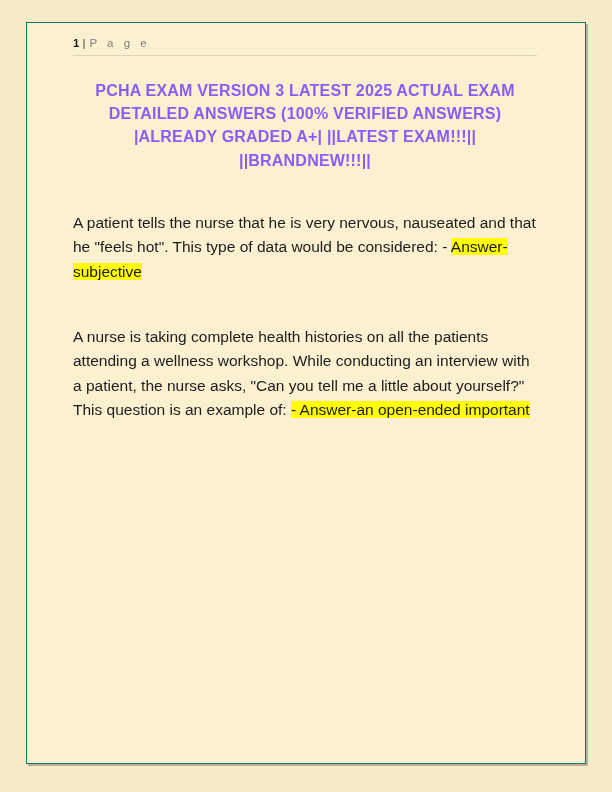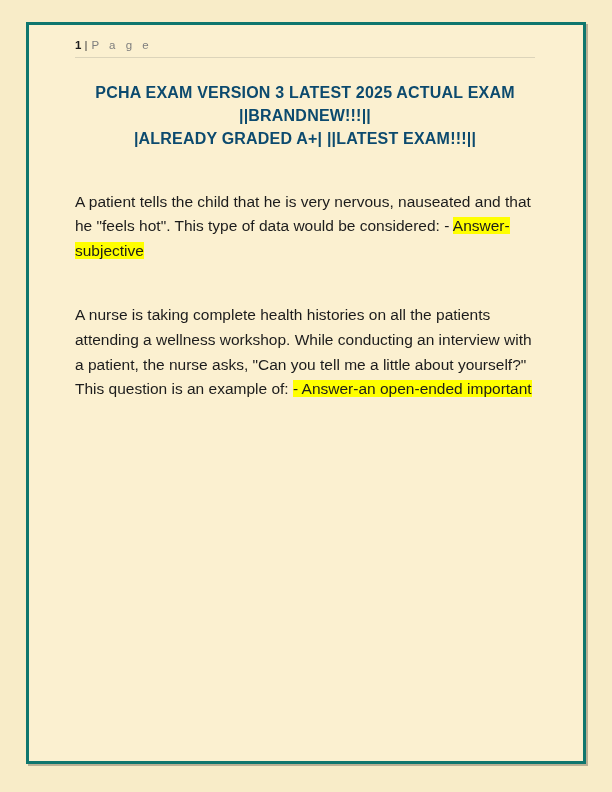--- a/index.html
+++ b/index.html
@@ -15,21 +15,21 @@
     overflow: hidden;
   }
   .page {
     position: absolute;
     left: 26px;
     top: 22px;
     width: 560px;
     height: 742px;
     box-sizing: border-box;
     background: #fbf0d0;
-    border: 3px solid #0f766e;
+    border: 1px solid #0f766e;
     box-shadow: 2px 2px 0 rgba(110, 104, 84, 0.45);
     padding: 13px 48px 0 46px;
   }
   .page-header {
     font-size: 11.5px;
     color: #2a2a2a;
     border-bottom: 1.5px solid #dcd4ba;
     padding-bottom: 5px;
     line-height: 14px;
   }
@@ -41,21 +41,21 @@
     margin: 0 4px 0 3px;
     color: #3a3a3a;
   }
   .page-header .pagelabel {
     color: #7e7e7e;
     letter-spacing: 3.5px;
   }
   .doc-title {
     margin-top: 23px;
     text-align: center;
-    color: #0c4a6e;
+    color: #8b5cf6;
     font-weight: bold;
     font-size: 16px;
     line-height: 23.2px;
     letter-spacing: 0.2px;
   }
   .body-text {
     margin-top: 39px;
     font-size: 15.5px;
     line-height: 24.6px;
     color: #1c1c1c;
@@ -71,22 +71,23 @@
 <body>
 
 <div class="page">
 
   <div class="page-header">
     <span class="num">1</span><span class="sep">|</span><span class="pagelabel">P a g e</span>
   </div>
 
   <div class="doc-title">
     <div>PCHA EXAM VERSION 3 LATEST 2025 ACTUAL EXAM</div>
+    <div>DETAILED ANSWERS (100% VERIFIED ANSWERS)</div>
+    <div>|ALREADY GRADED A+| ||LATEST EXAM!!!||</div>
     <div>||BRANDNEW!!!||</div>
-    <div>|ALREADY GRADED A+| ||LATEST EXAM!!!||</div>
   </div>
 
   <div class="body-text" id="paragraphs">
-      <p class="para"><span>A patient tells the child that he is very nervous, nauseated and that he "feels hot". This type of data would be considered: - </span><span class="hl">Answer-subjective</span></p>
+      <p class="para"><span>A patient tells the nurse that he is very nervous, nauseated and that he "feels hot". This type of data would be considered: - </span><span class="hl">Answer-subjective</span></p>
       <p class="para"><span>A nurse is taking complete health histories on all the patients attending a wellness workshop. While conducting an interview with a patient, the nurse asks, "Can you tell me a little about yourself?" This question is an example of: </span><span class="hl">- Answer-an open-ended important</span></p>
     </div>
 
 </div>
 
 </body></html>

